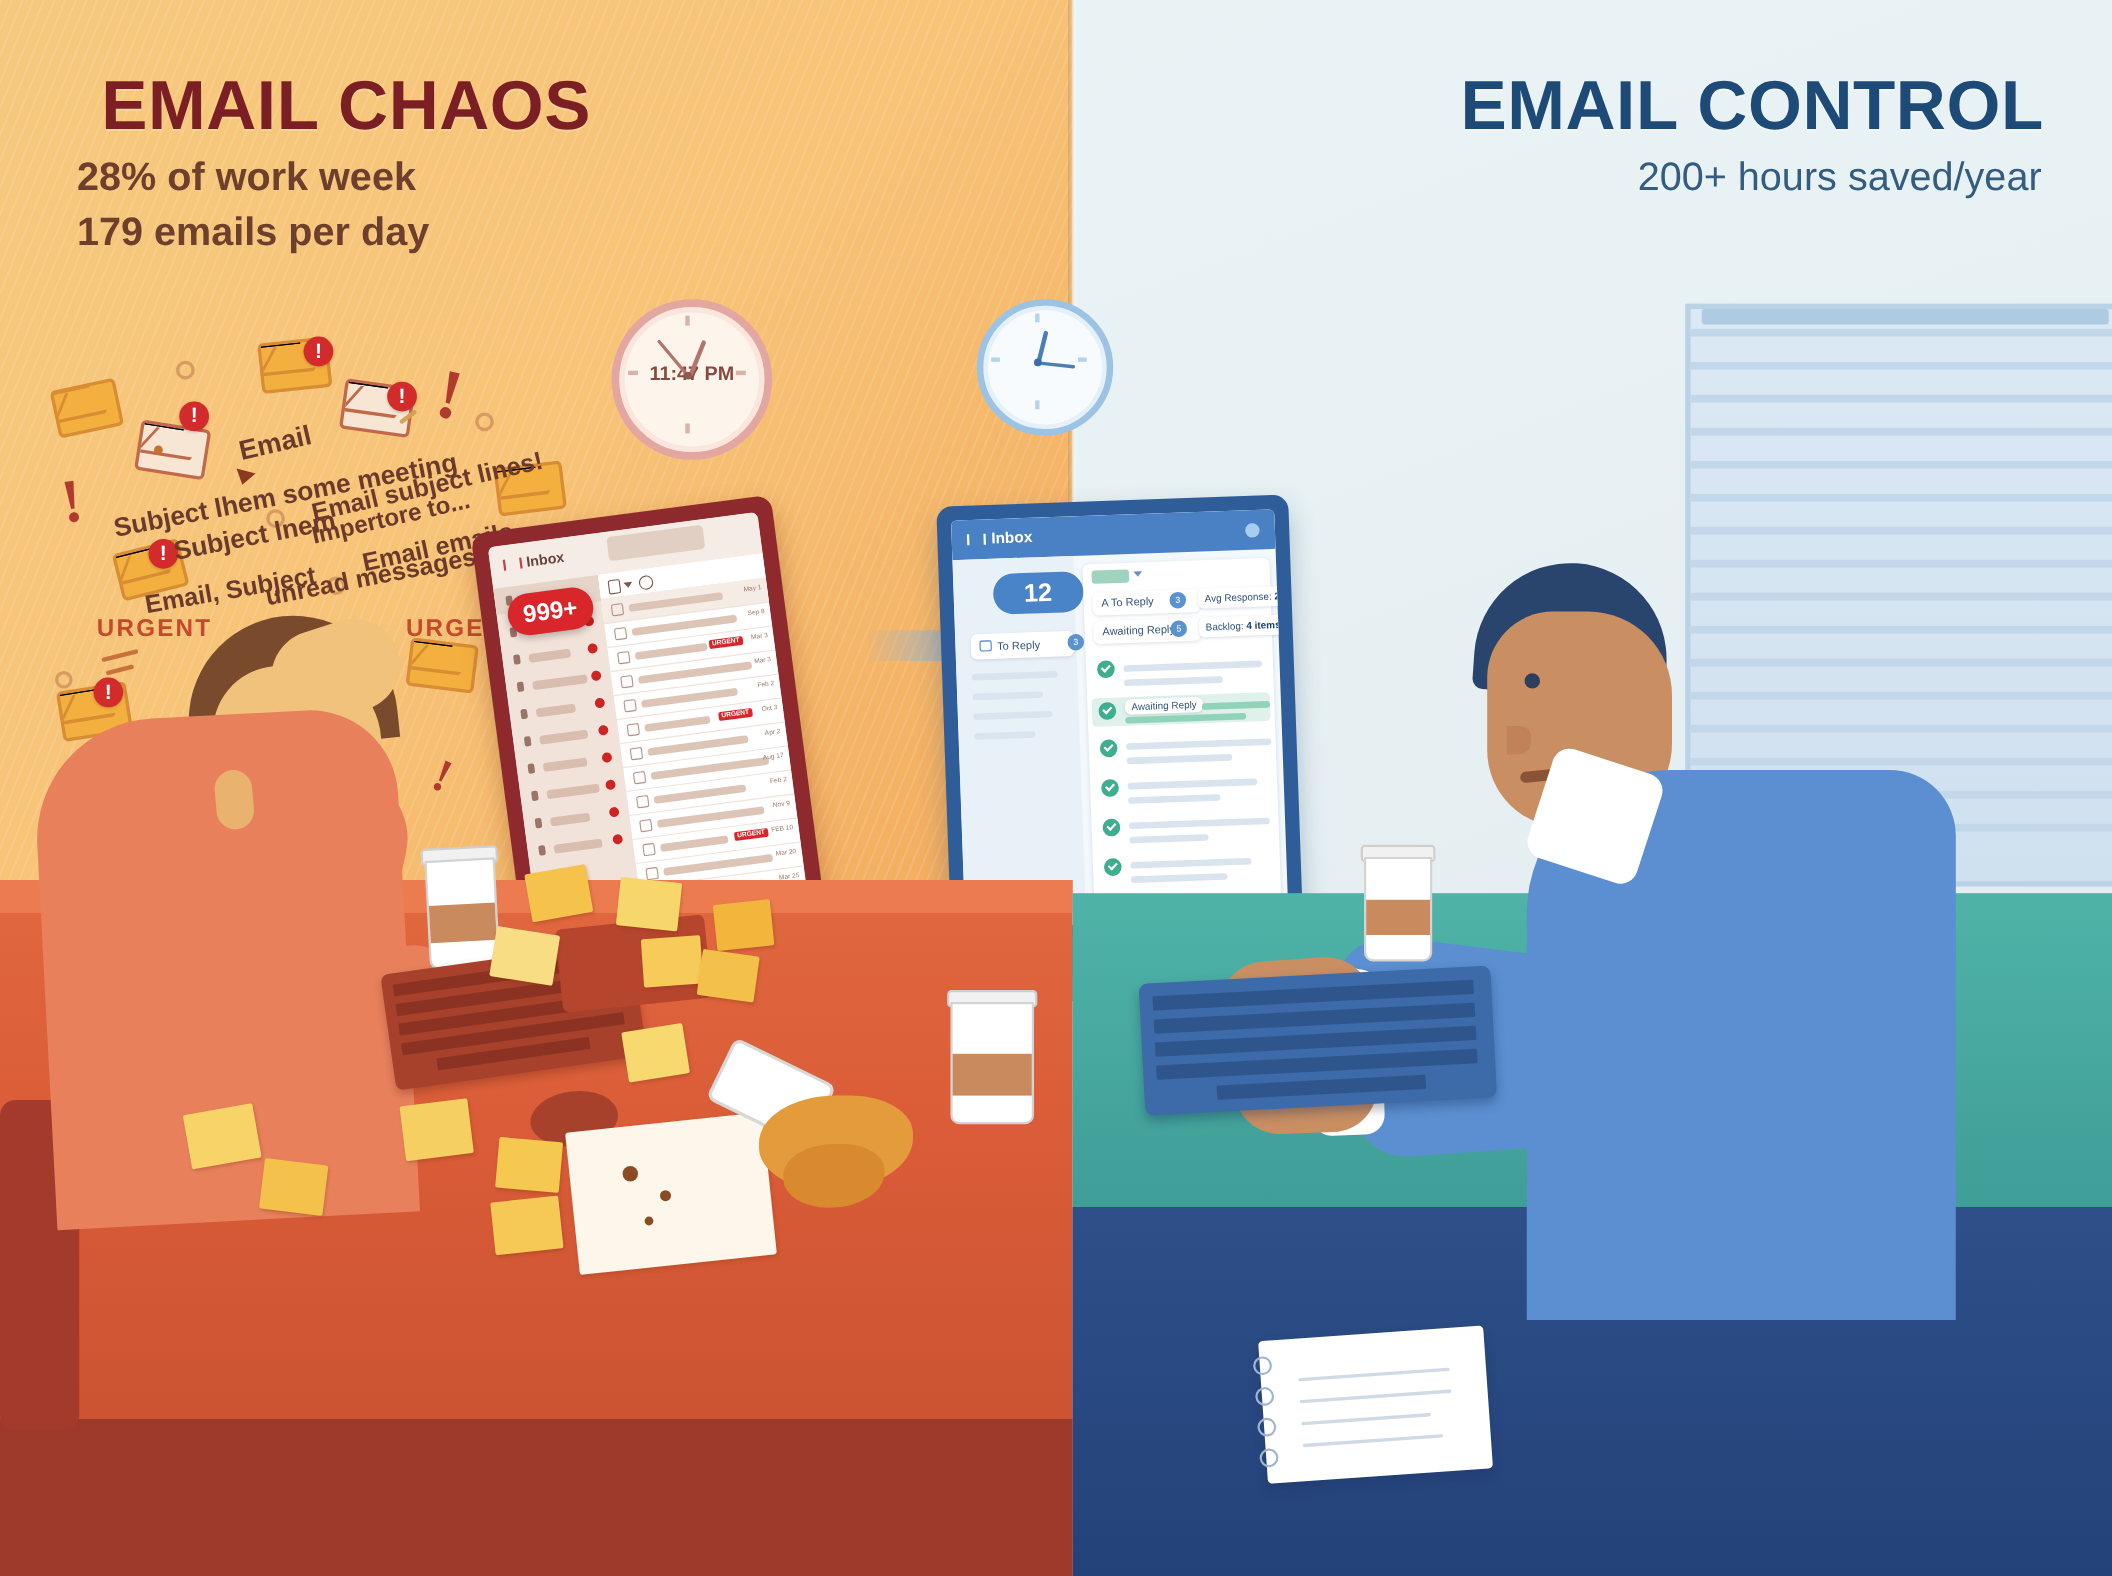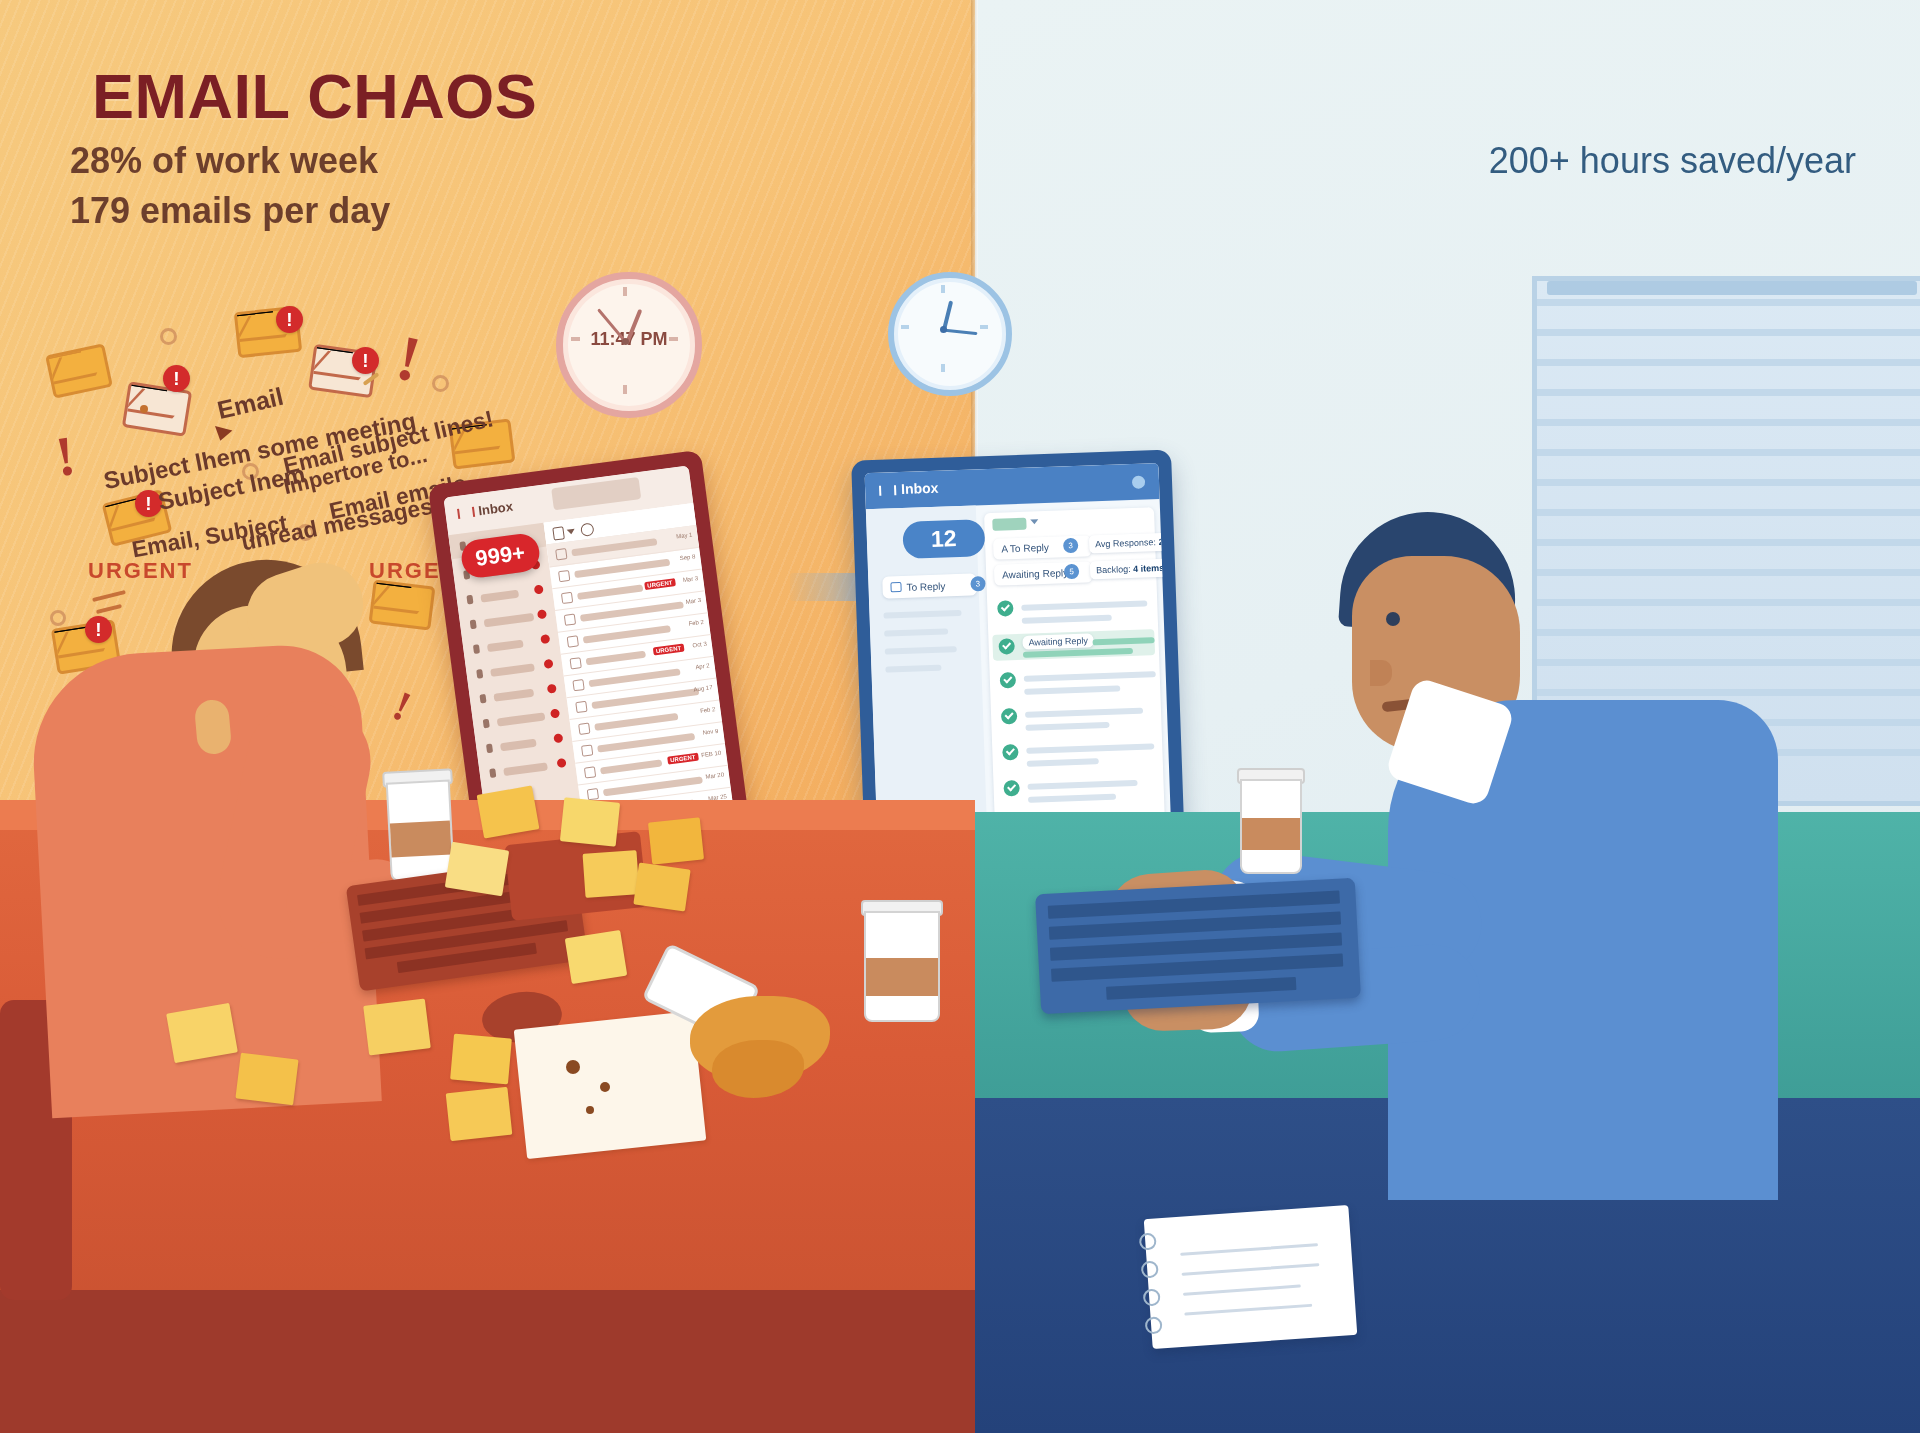--- a/index.html
+++ b/index.html
@@ -202,20 +202,21 @@
       <div class="slat" style="top:408px"></div>
     <div class="slat" style="top:438px"></div>
       <div class="slat" style="top:468px"></div>
     <div class="sh" style="left:10px;top:0;width:370px;height:14px;background:#aecbe3;border-radius:3px;"></div>
   </div>
 
   <div class="title title-left">EMAIL CHAOS</div>
   <div class="sub-left l1">28% of work week</div>
   <div class="sub-left l2">179 emails per day</div>
 
+  <div class="title title-right">EMAIL CONTROL</div>
   <div class="sub-right l1">200+ hours saved/year</div>
 
   <div class="clock clock-left">
     <div class="clock-time">11:47 PM</div>
     <div class="hand" style="left:62px;top:28px;width:4px;height:36px;transform:rotate(22deg);"></div>
     <div class="hand" style="left:62px;top:20px;width:3px;height:44px;transform:rotate(-40deg);"></div>
     <div class="dot-center" style="left:59px;top:59px;"></div>
     <div class="sh" style="left:60px;top:8px;width:4px;height:9px;background:#d9b3a8;"></div>
     <div class="sh" style="left:60px;top:106px;width:4px;height:9px;background:#d9b3a8;"></div>
     <div class="sh" style="left:8px;top:58px;width:9px;height:4px;background:#d9b3a8;"></div>

